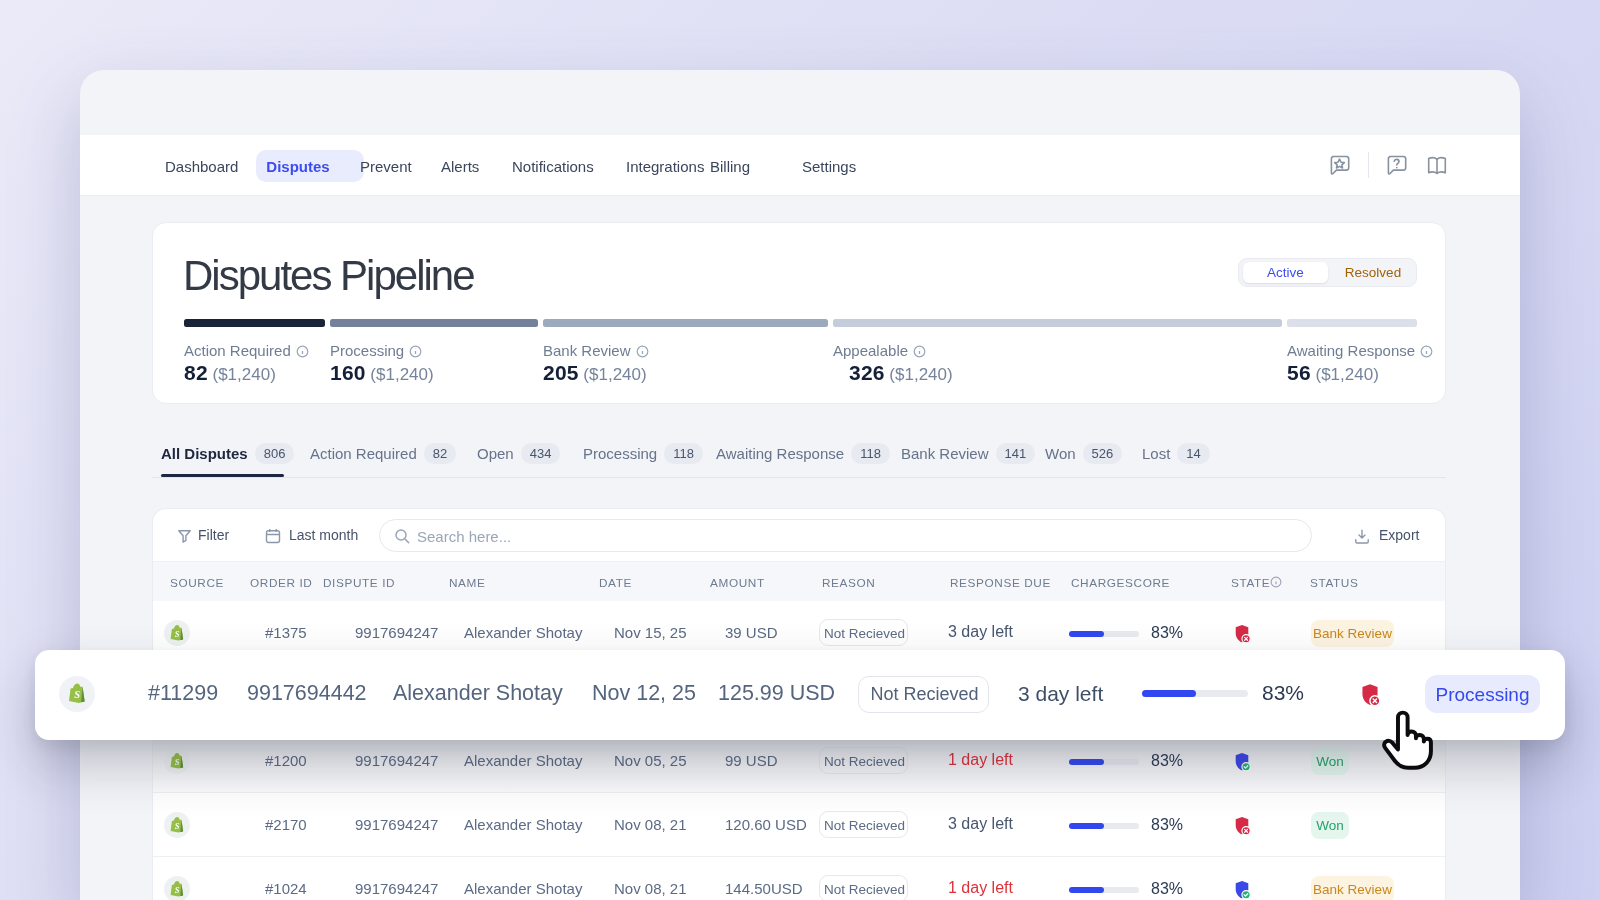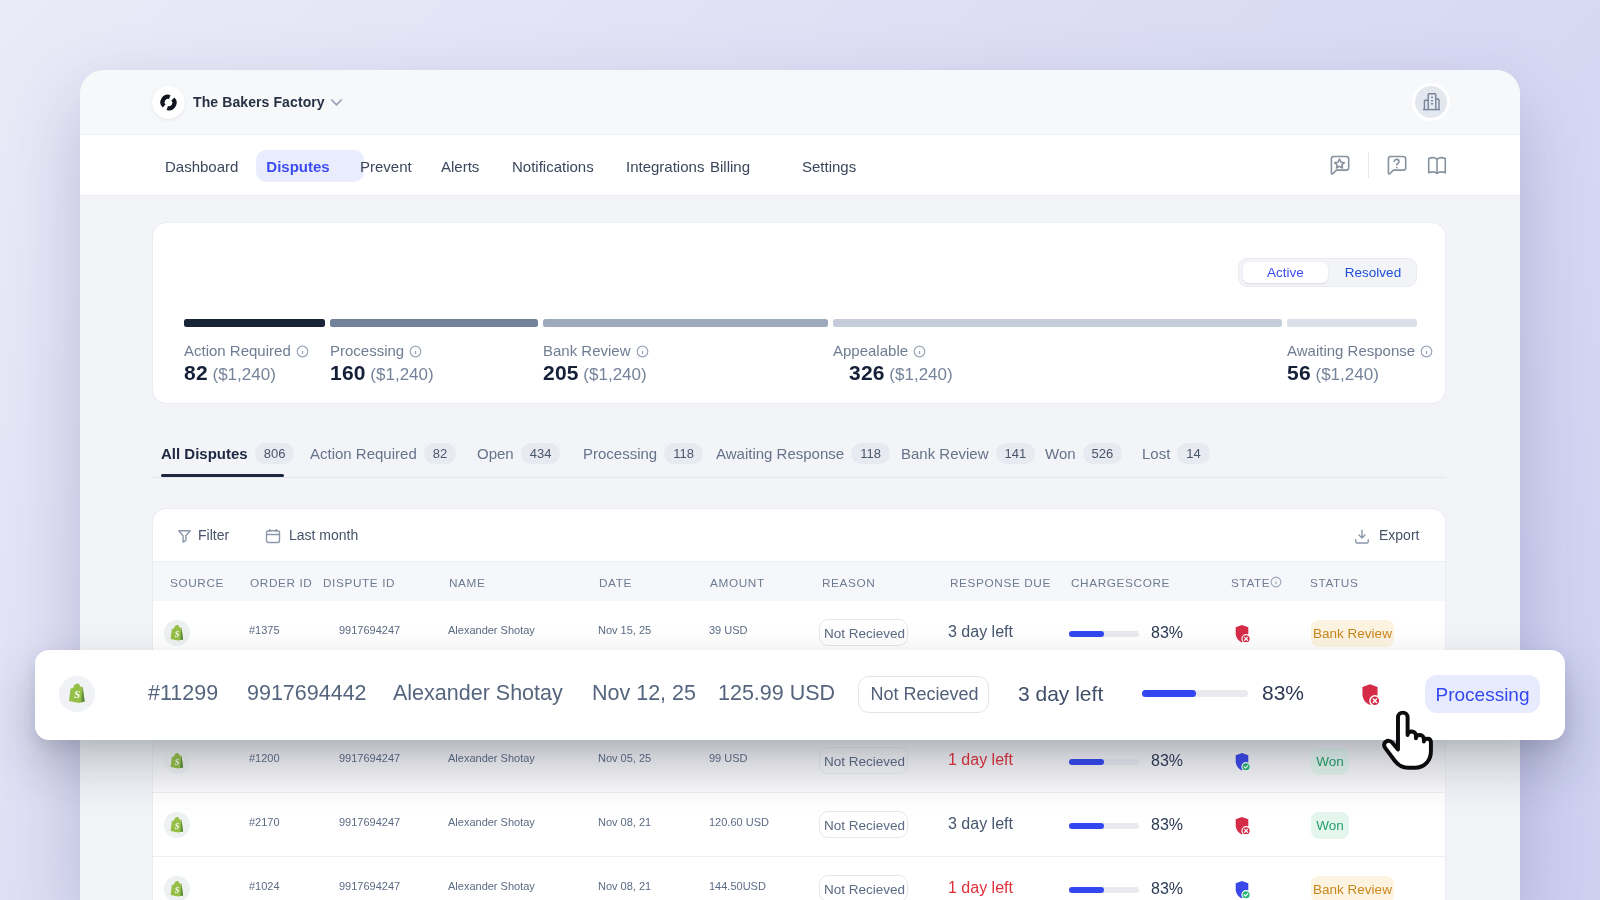--- a/index.html
+++ b/index.html
@@ -37,21 +37,21 @@
     background:#fff; border:1px solid #eaecf1; border-radius:14px; }
   .pipe-title { position:absolute; left:30px; top:29px; font-size:42px; font-weight:500;
     color:#333a45; letter-spacing:-2px; }
   .toggle { position:absolute; left:1085px; top:35px; width:179px; height:29px;
     background:#f3f4f8; border:1px solid #e9ebf0; border-radius:9px; }
   .toggle .on { position:absolute; left:4px; top:3px; width:85px; height:21px; background:#fff;
     border-radius:6px; box-shadow:0 1px 2px rgba(40,50,80,.12); }
   .toggle .on span { position:absolute; width:85px; text-align:center; top:3px; font-size:13.5px;
     font-weight:400; color:#3d4cf0; }
   .toggle .off { position:absolute; left:93px; top:6px; width:82px; text-align:center;
-    font-size:13.5px; color:#1d4ed8; }
+    font-size:13.5px; color:#a16207; }
   .seg { position:absolute; top:96px; height:8px; border-radius:2.5px; }
   .stat-label { position:absolute; top:119px; font-size:15px; color:#6f7d93; }
   .stat-label svg { margin-left:5px; vertical-align:-2px; }
   .stat-val { position:absolute; top:138px; font-size:17px; color:#76849b; }
   .stat-val b { font-size:21px; font-weight:700; color:#141f38; letter-spacing:.2px; }
 
   
   .tabs-line { position:absolute; left:72px; top:407px; width:1294px; height:1px; background:#e3e6ec; }
   .tabg { position:absolute; top:443px; display:flex; align-items:center; gap:7px; }
   .tab { font-size:15px; color:#66738b; white-space:nowrap; }
@@ -67,21 +67,21 @@
   .tool-text { position:absolute; top:18px; font-size:14px; color:#47536b; }
   .table-card > svg { position:absolute; }
   .search { position:absolute; left:226px; top:10px; width:933px; height:33px; background:#fff;
     border:1px solid #e5e8ee; border-radius:17px; }
   .search span { position:absolute; left:37px; top:8px; font-size:15px; color:#9aa6b8; }
   .search svg { position:absolute; left:14px; top:8px; }
   .thead { position:absolute; left:0px; top:52px; width:1292px; height:41px; background:#f6f7fa;
     border-top:1px solid #eef0f4; border-bottom:1px solid #eef0f4; }
   .th { position:absolute; top:14px; font-size:11.8px; color:#6e7b91; letter-spacing:.6px; }
   .row { position:absolute; left:0; width:1292px; height:64px; border-bottom:1px solid #edeff3; background:#fff; }
-  .cell { position:absolute; top:23px; font-size:11px; color:#5c6b85; }
+  .cell { position:absolute; top:23px; font-size:15px; color:#5c6b85;margin-left:16px; }
   .src { position:absolute; left:11px; top:19px; width:26px; height:26px; border-radius:50%; background:#eef1f1; }
   .src svg { position:absolute; left:5px; top:4px; }
   .reason-pill { position:absolute; left:666px; top:18px; width:89px; height:27px;
     border:1px solid #e5e8ee; border-radius:9px; }
   .reason-pill span { position:absolute; width:89px; text-align:center; top:6px; font-size:13.5px; color:#5d6b84; }
   .due { position:absolute; left:795px; top:22px; font-size:16px; color:#46566f; }
   .due.red { color:#e0303a; }
   .track { position:absolute; left:916px; top:30px; width:70px; height:6px; background:#e8eaf0; border-radius:3px; }
   .track i { position:absolute; left:0; top:0; width:35px; height:6px; background:#3347f0; border-radius:3px; display:block; }
   .pct { position:absolute; left:998px; top:23px; font-size:16px; color:#2d3a55; }
@@ -106,45 +106,20 @@
   .f-pct { position:absolute; left:1227px; top:31px; font-size:21px; color:#2d3a55; }
   .f-shield { position:absolute; left:1324px; top:33px; }
   .f-status { position:absolute; left:1390px; top:25px; width:115px; height:38px; background:#e7ebfd;
     border-radius:12px; }
   .f-status span { position:absolute; width:115px; text-align:center; top:9px; font-size:19px; color:#3448ef; }
 </style>
 </head>
 <body>
 <div class="stage">
   <div class="main-card">
-    <div class="topbar">
-      <div class="logo-circle">
-        <svg class="abs" style="left:5px;top:5px" width="23" height="23" viewBox="0 0 32 32">
-          <g transform="rotate(32 16 16)" stroke="#10151f" stroke-width="5.8" fill="none">
-            <path d="M13.4 8.6 a7.6 7.6 0 0 0 0 14.8"></path>
-            <path d="M18.6 23.4 a7.6 7.6 0 0 0 0 -14.8"></path>
-          </g>
-        </svg>
-      </div>
-      <div class="org-name">The Bakers Factory</div>
-      <svg class="abs" style="left:250px;top:28px" width="13" height="9" viewBox="0 0 13 9">
-          <path d="M1.8 2 L6.5 6.8 L11.2 2" stroke="#97a1b5" stroke-width="1.7" fill="none" stroke-linecap="round" stroke-linejoin="round"></path>
-        </svg>
-      <div class="avatar">
-        <svg class="abs" style="left:7px;top:6px" width="19" height="20" viewBox="0 0 19 20">
-          <g fill="none" stroke="#76839a" stroke-width="1.4" stroke-linejoin="round">
-            <path d="M6.2 17.5 V2.8 c0-.6.4-1 1-1 h5.6 c.6 0 1 .4 1 1 V17.5"></path>
-            <path d="M6.2 8.2 H3.4 c-.6 0-1 .4-1 1 V17.5"></path>
-            <path d="M13.8 7 h2.2 c.6 0 1 .4 1 1 V17.5"></path>
-            <path d="M1 17.6 h17"></path>
-            <path d="M9 5.4 h2 M9 8.6 h2 M9 11.8 h2"></path>
-          </g>
-        </svg>
-      </div>
-    </div>
     <div class="nav">
       <span class="item" style="left:85px">Dashboard</span>
       <div class="pill">
           <span>Disputes</span>
         </div>
       <span class="item" style="left:280px">Prevent</span>
       <span class="item" style="left:361px">Alerts</span>
       <span class="item" style="left:432px">Notifications</span>
       <span class="item" style="left:546px">Integrations</span>
       <span class="item" style="left:630px">Billing</span>
@@ -165,20 +140,21 @@
       </svg>
       <svg style="left:1345px;top:19px" width="24" height="24" viewBox="0 0 24 24">
         <g fill="none" stroke="#87929f" stroke-width="1.6" stroke-linejoin="round" stroke-linecap="round">
           <path d="M12 5.2 c-2.2-1.8-5.6-1.8-8.3-.6 v14.2 c2.7-1.2 6.1-1.2 8.3.6 2.2-1.8 5.6-1.8 8.3-.6 V4.6 c-2.7-1.2-6.1-1.2-8.3.6 z"></path>
           <path d="M12 5.2 v14.2"></path>
         </g>
       </svg>
     </div>
 
     <div class="pipe-card">
+      <div class="pipe-title">Disputes Pipeline</div>
       <div class="toggle">
         <div class="on">
             <span>Active</span>
           </div>
         <div class="off">Resolved</div>
       </div>
       <div class="seg" style="left:31px;width:141px;background:#1a2438"></div>
       <div class="seg" style="left:177px;width:208px;background:#74819b"></div>
       <div class="seg" style="left:390px;width:285px;background:#9da9bd"></div>
       <div class="seg" style="left:680px;width:449px;background:#c5cdda"></div>
@@ -253,20 +229,29 @@
         <path d="M1.8 1.8 h11.4 l-4.3 5 v4.6 l-2.8 1.7 v-6.3 z" fill="none" stroke="#8b97ab" stroke-width="1.4" stroke-linejoin="round"></path>
       </svg>
     <span class="tool-text" style="left:45px">Filter</span>
     <svg style="left:112px;top:19px" width="16" height="16" viewBox="0 0 16 16">
         <g fill="none" stroke="#8b97ab" stroke-width="1.4">
           <rect x="1.5" y="2.8" width="13" height="11.7" rx="2"></rect>
           <path d="M1.5 6.5 h13 M4.8 1 v3 M11.2 1 v3"></path>
         </g>
       </svg>
     <span class="tool-text" style="left:136px">Last month</span>
+    <div class="search">
+      <svg width="16" height="16" viewBox="0 0 16 16">
+          <g fill="none" stroke="#9aa6b8" stroke-width="1.5">
+            <circle cx="7" cy="7" r="5"></circle>
+            <path d="M11 11 L14.6 14.6" stroke-linecap="round"></path>
+          </g>
+        </svg>
+      <span>Search here...</span>
+    </div>
     <svg style="left:1201px;top:20px" width="16" height="15" viewBox="0 0 16 15">
         <g fill="none" stroke="#8b97ab" stroke-width="1.4" stroke-linecap="round" stroke-linejoin="round">
           <path d="M8 1.2 v7.6 M5 6 l3 3 3-3"></path>
           <path d="M1.8 10.6 v2.2 c0 .7.5 1.2 1.2 1.2 h10 c.7 0 1.2-.5 1.2-1.2 v-2.2"></path>
         </g>
       </svg>
     <span class="tool-text" style="left:1226px">Export</span>
 
     <div class="thead">
       <span class="th" style="left:17px">SOURCE</span>

